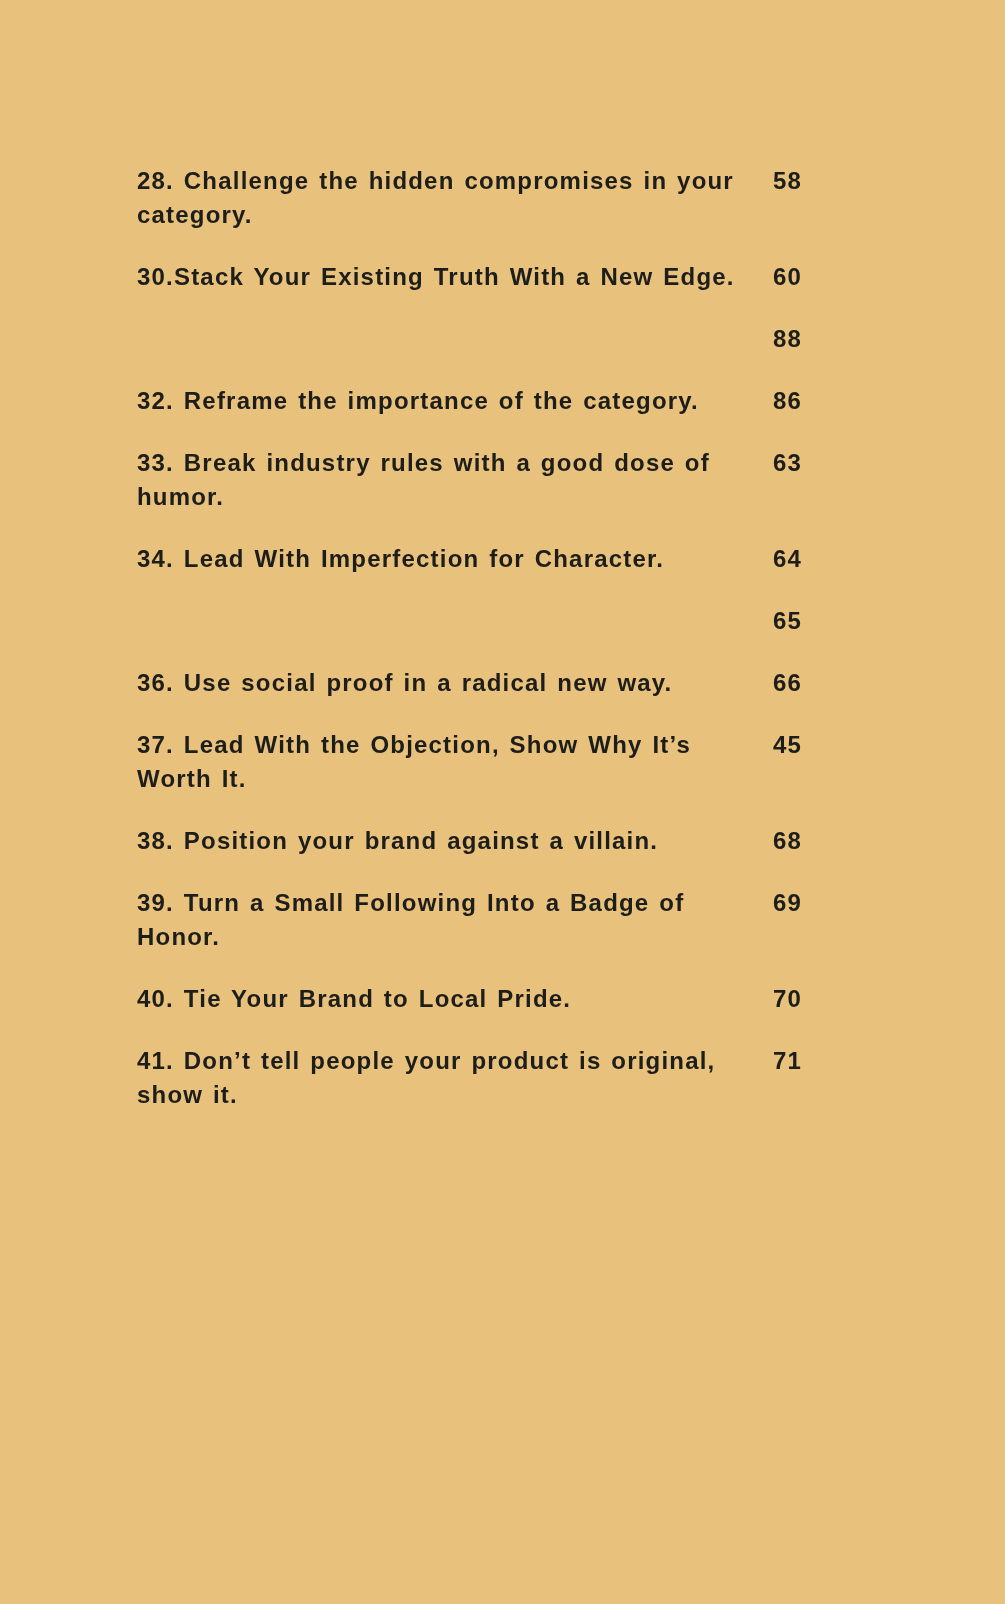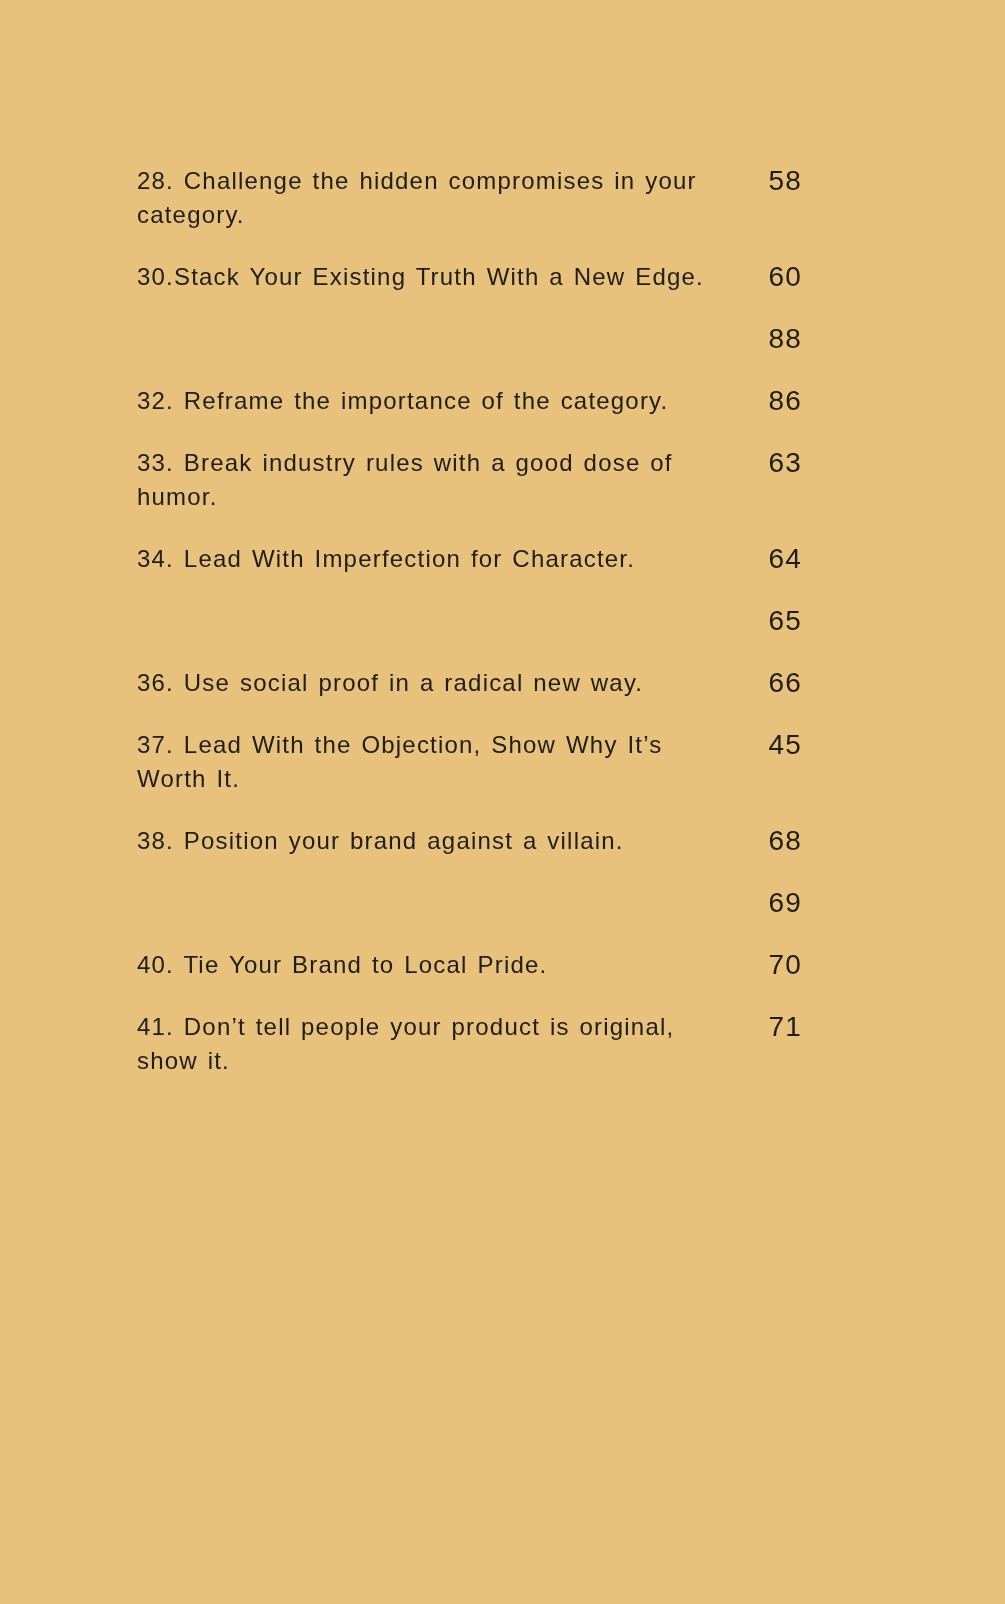--- a/index.html
+++ b/index.html
@@ -12,40 +12,41 @@
     background: #e8c17c;
     font-family: "Liberation Sans", sans-serif;
     color: #1d1d1a;
     overflow: hidden;
   }
   .page {
     box-sizing: border-box;
     width: 937px;
     height: 1604px;
     padding: 164px 135px 12px 137px;
+    font-weight: bold;
   }
   .toc-list {
     display: block;
   }
   .toc-row {
     display: flex;
     align-items: flex-start;
     margin-bottom: 28px;
   }
   .toc-title {
     font-size: 24px;
     line-height: 34px;
     letter-spacing: 1.2px;
     white-space: pre-line;
     max-width: 645px;
     word-spacing: 2px;
   }
   .toc-pagenum {
     margin-left: auto;
-    font-size: 28px;
+    font-size: 24px;
     line-height: 34px;
     letter-spacing: 1.2px;
     text-align: right;
     padding-left: 20px;
     flex-shrink: 0;
   }
 </style>
 </head>
 <body style="background: rgb(232, 193, 124); color: rgb(29, 29, 26);">
 
@@ -97,20 +98,21 @@
 Worth It.</div>
     <div class="toc-pagenum">45</div>
   </div>
 
   <div class="toc-row">
     <div class="toc-title">38. Position your brand against a villain.</div>
     <div class="toc-pagenum">68</div>
   </div>
 
   <div class="toc-row">
+    <div class="toc-title">39. Turn a Small Following Into a Badge of Honor.</div>
     <div class="toc-pagenum">69</div>
   </div>
 
   <div class="toc-row">
     <div class="toc-title">40. Tie Your Brand to Local Pride.</div>
     <div class="toc-pagenum">70</div>
   </div>
 
   <div class="toc-row">
     <div class="toc-title">41. Don’t tell people your product is original,

